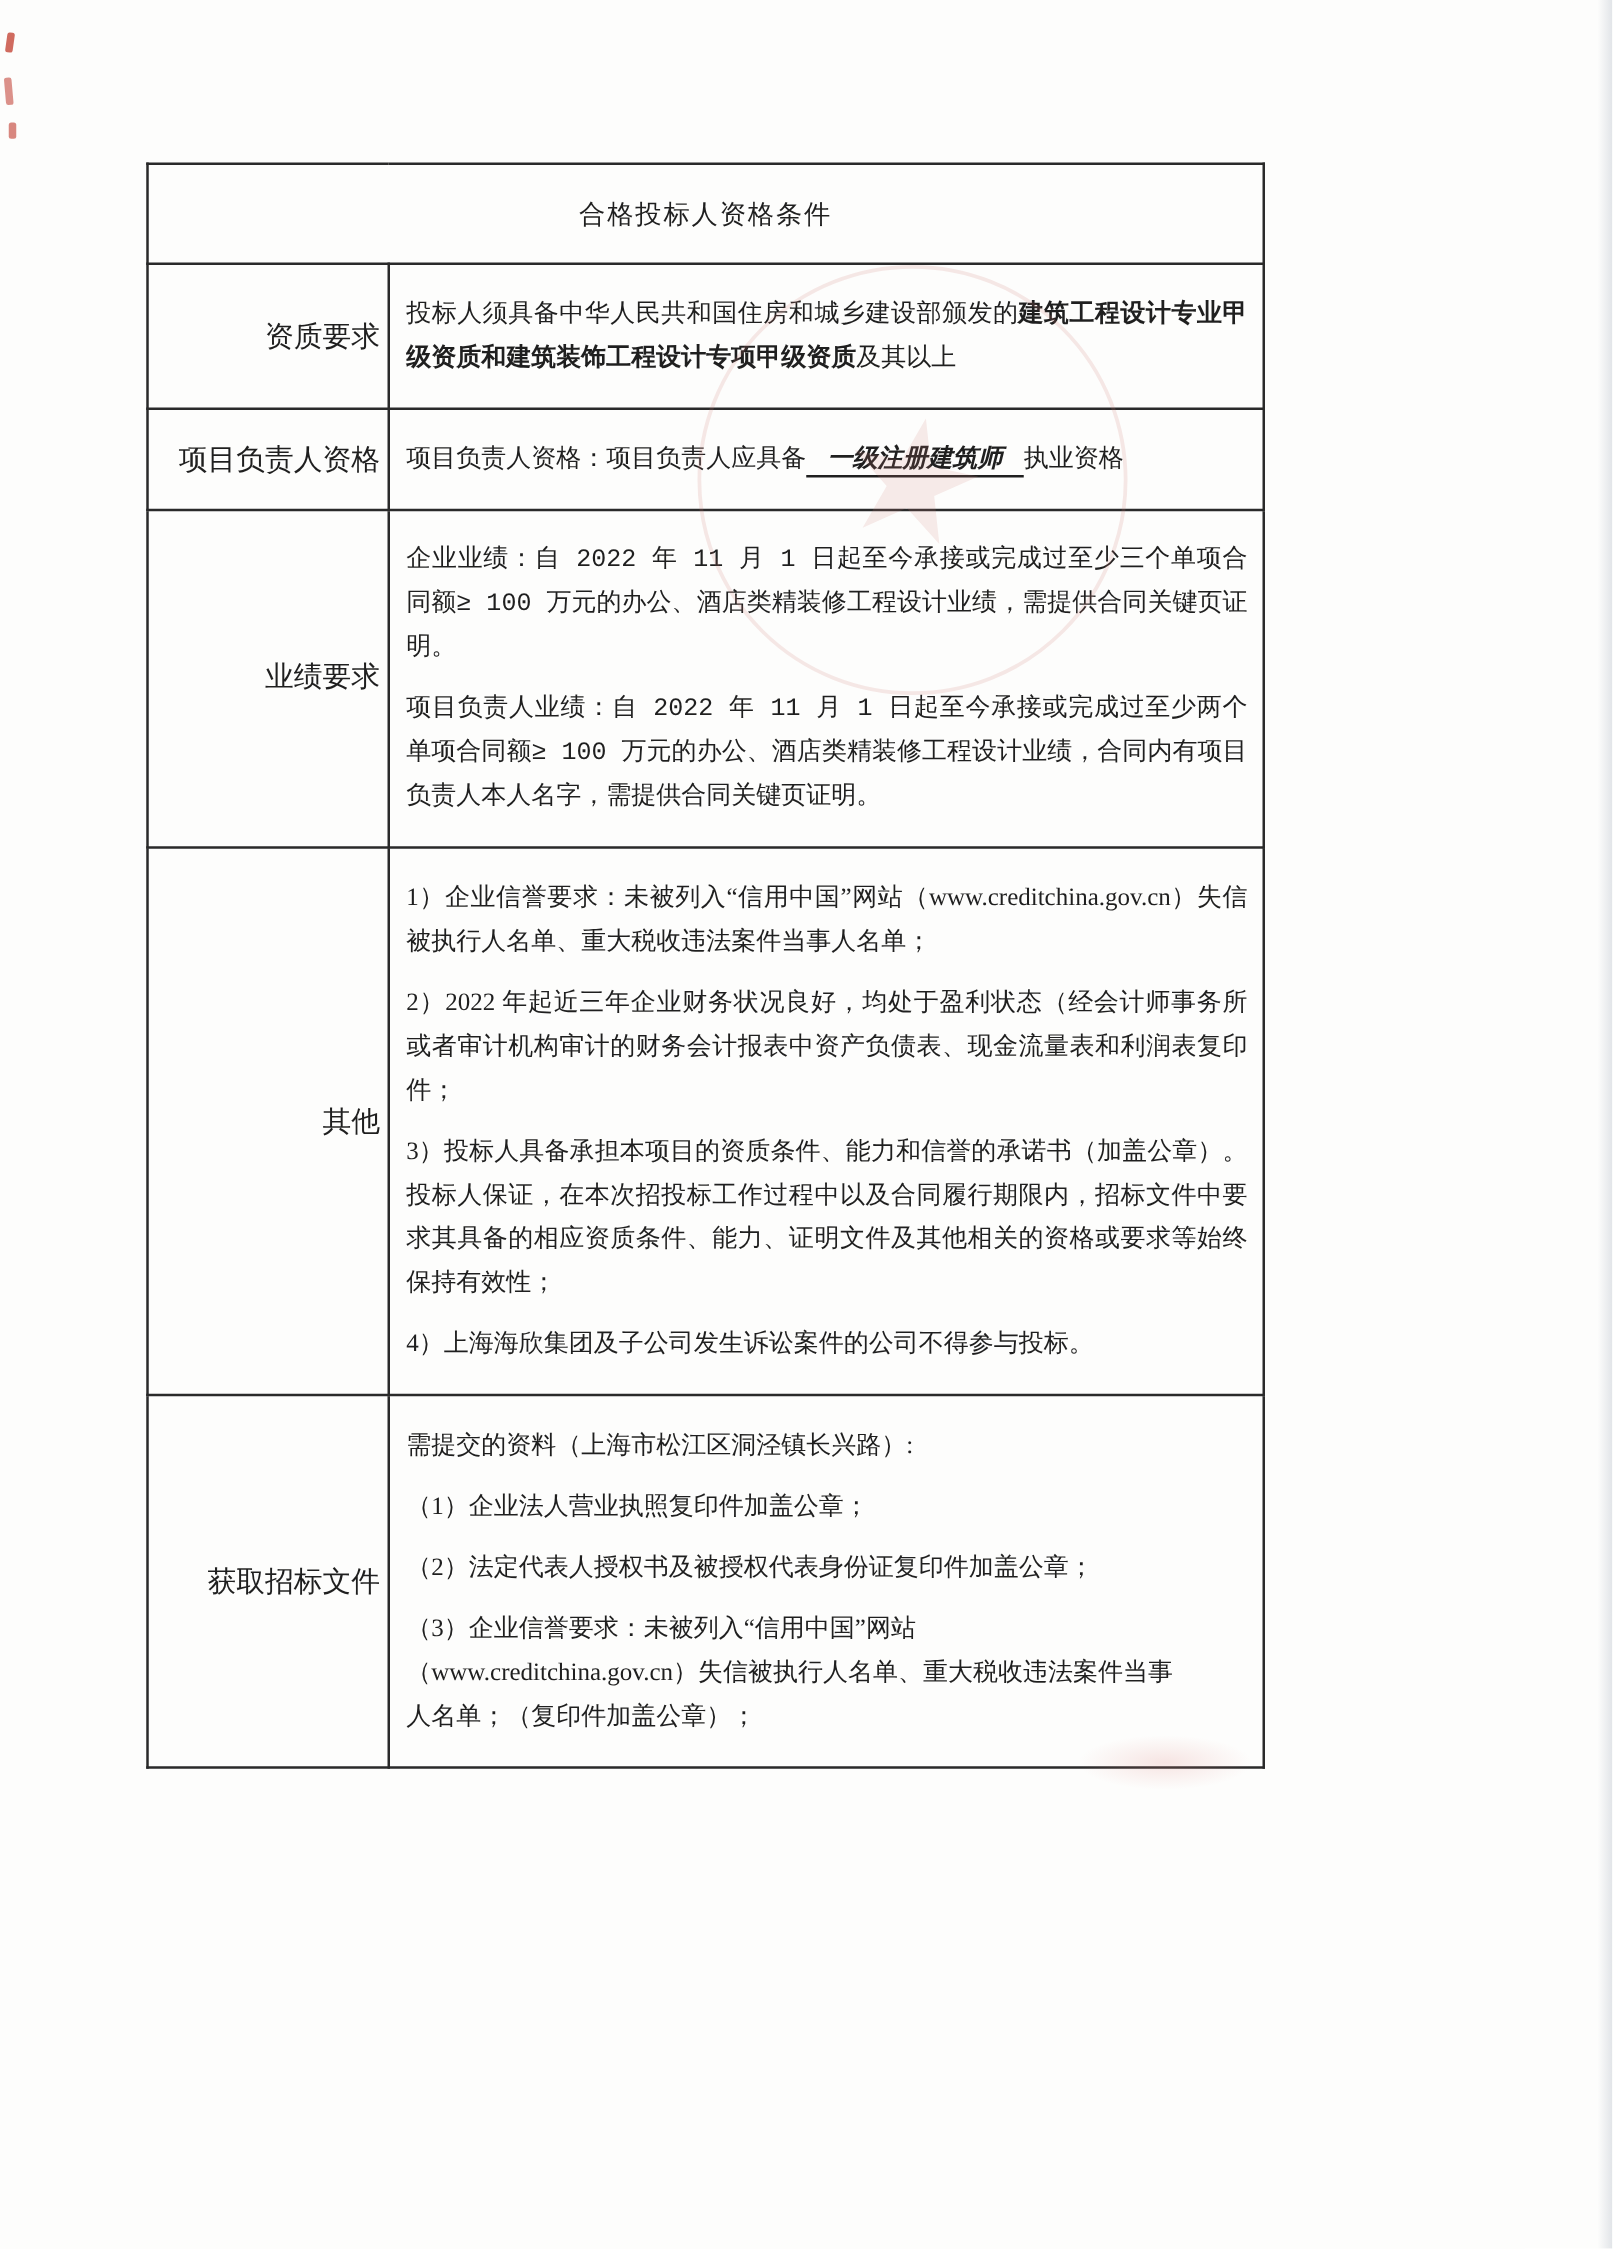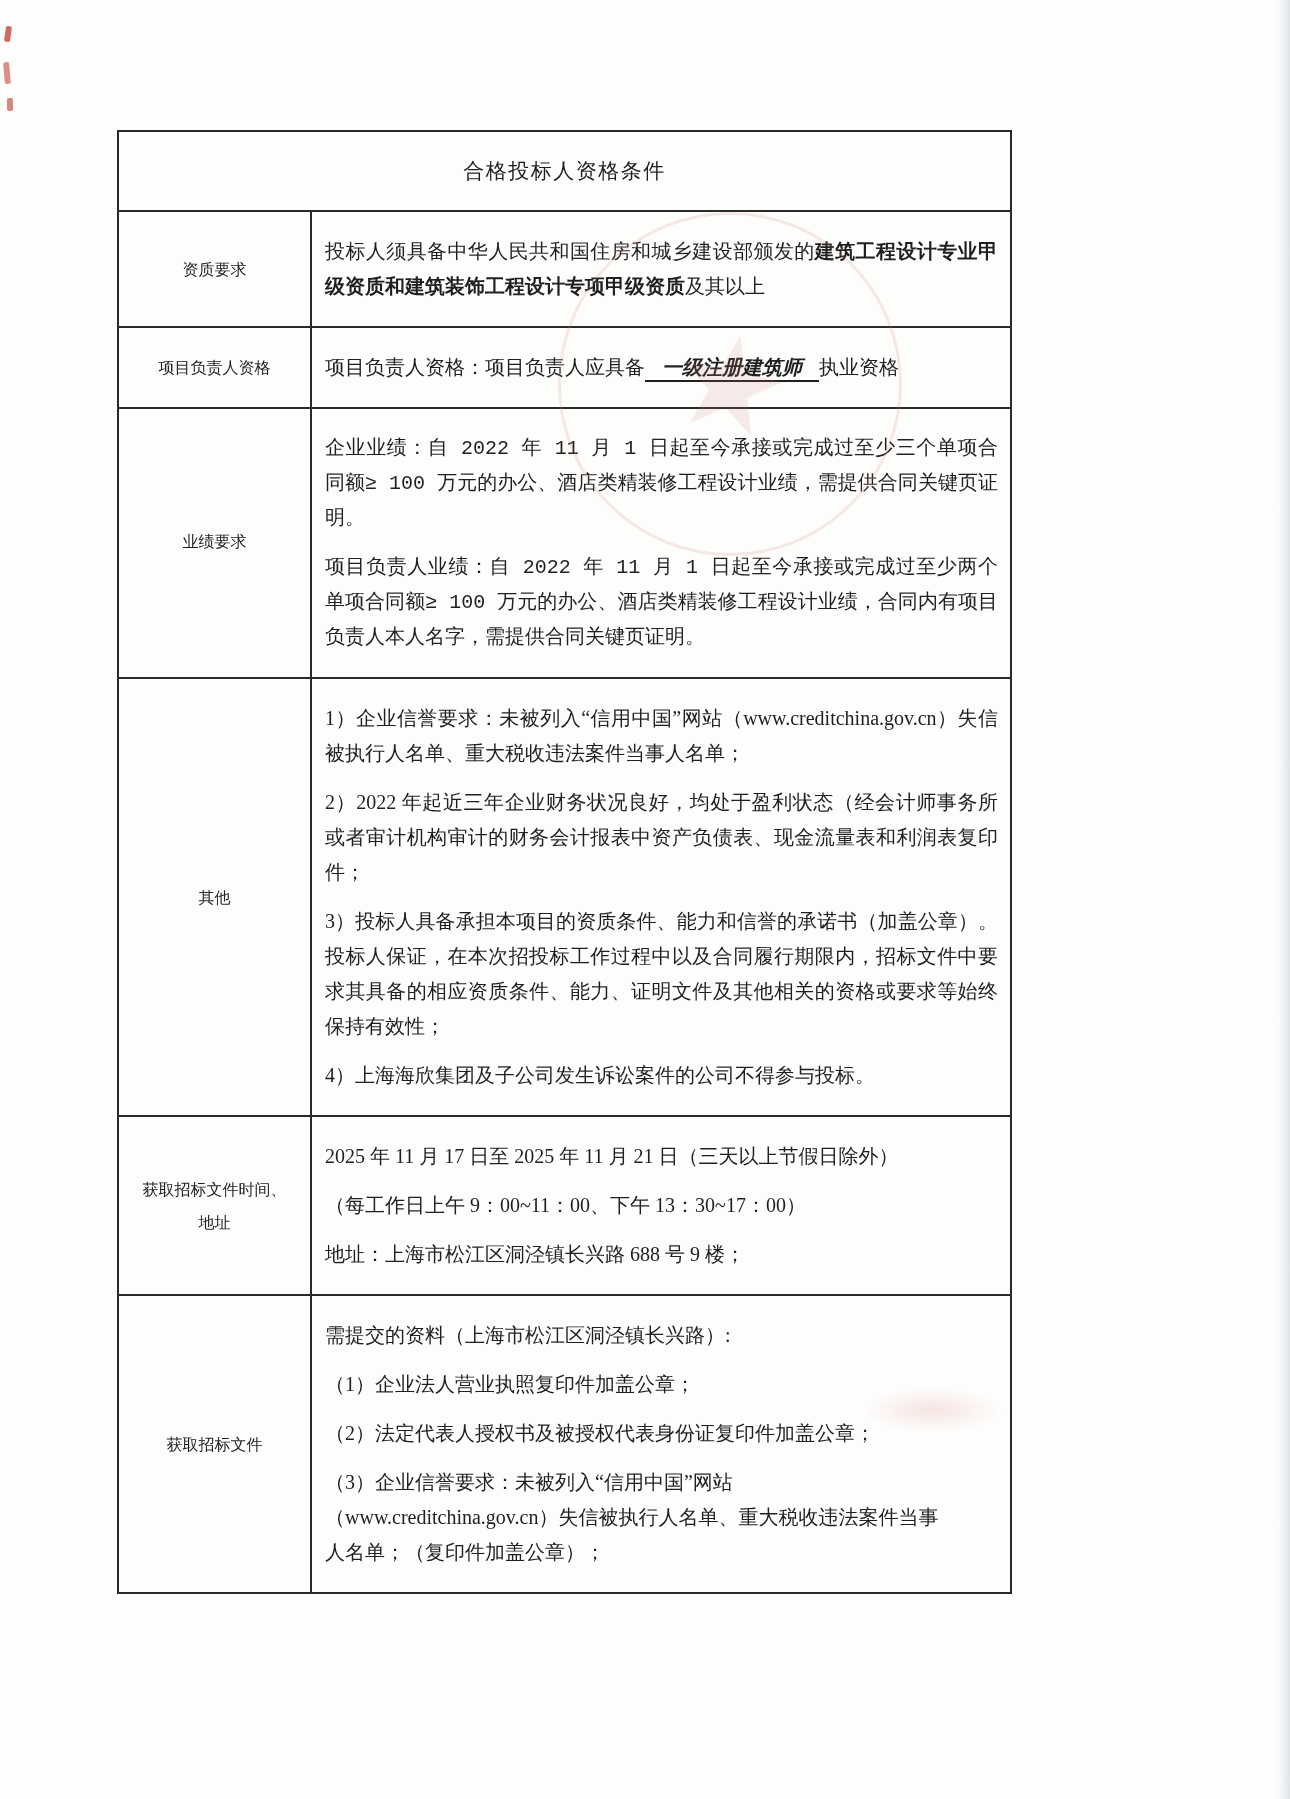--- a/index.html
+++ b/index.html
@@ -17,21 +17,21 @@
   }
   
   .doc-table {
     position:absolute; left:117px; top:130px; width:893px;
     border-collapse:collapse; table-layout:fixed;
   }
   .doc-table td { border:2px solid var(--border,#2a2a2a); vertical-align:middle; background:transparent; }
   .col-label { width:193px; }
   .col-content { width:700px; }
   .title-cell { height:80px; text-align:center; font-size:21px; letter-spacing:1.5px; }
-  .label-cell { text-align:center; font-size:16px; line-height:33px; white-space:pre-line; padding:0 6px; }
+  .label-cell { text-align:right; font-size:23px; line-height:33px; white-space:pre-line; padding:0 6px; }
   .content-cell { padding:8px 12px 8px 13px; font-size:20px; }
   .para { line-height:35px; margin:14px 0; text-align:justify; white-space:pre-line; }
   .r-qual > td { height:110px; }
   .r-consortium > td { height:123px; }
   .r-leader > td { height:74px; }
   .r-perf > td { height:218px;font-family:Liberation Mono, monospace; }
   .r-other > td { height:393px; }
   .r-time > td { height:174px; }
   .r-docs > td { height:290px; }
   .bold { font-weight:bold; }
@@ -112,29 +112,20 @@
     <tr class="r-other">
       <td class="label-cell">其他</td>
       <td class="content-cell">
         <p class="para">1）企业信誉要求：未被列入“信用中国”网站（www.creditchina.gov.cn）失信被执行人名单、重大税收违法案件当事人名单；</p>
         <p class="para">2）2022 年起近三年企业财务状况良好，均处于盈利状态（经会计师事务所或者审计机构审计的财务会计报表中资产负债表、现金流量表和利润表复印件；</p>
         <p class="para">3）投标人具备承担本项目的资质条件、能力和信誉的承诺书（加盖公章）。投标人保证，在本次招投标工作过程中以及合同履行期限内，招标文件中要求其具备的相应资质条件、能力、证明文件及其他相关的资格或要求等始终保持有效性；</p>
         <p class="para">4）上海海欣集团及子公司发生诉讼案件的公司不得参与投标。</p>
       </td>
     </tr>
 
-    <tr class="r-time">
-      <td class="label-cell">获取招标文件时间、
-地址</td>
-      <td class="content-cell">
-        <p class="para">2025 年  11 月 17 日至  2025 年 11  月 21 日（三天以上节假日除外）</p>
-        <p class="para">（每工作日上午 9：00~11：00、下午 13：30~17：00）</p>
-        <p class="para">地址：上海市松江区洞泾镇长兴路 688 号 9 楼；</p>
-      </td>
-    </tr>
 
     <tr class="r-docs">
       <td class="label-cell">获取招标文件</td>
       <td class="content-cell">
         <p class="para">需提交的资料（上海市松江区洞泾镇长兴路）:</p>
         <p class="para">（1）企业法人营业执照复印件加盖公章；</p>
         <p class="para">（2）法定代表人授权书及被授权代表身份证复印件加盖公章；</p>
         <p class="para">（3）企业信誉要求：未被列入“信用中国”网站
 （www.creditchina.gov.cn）失信被执行人名单、重大税收违法案件当事
 人名单；（复印件加盖公章）；</p>

